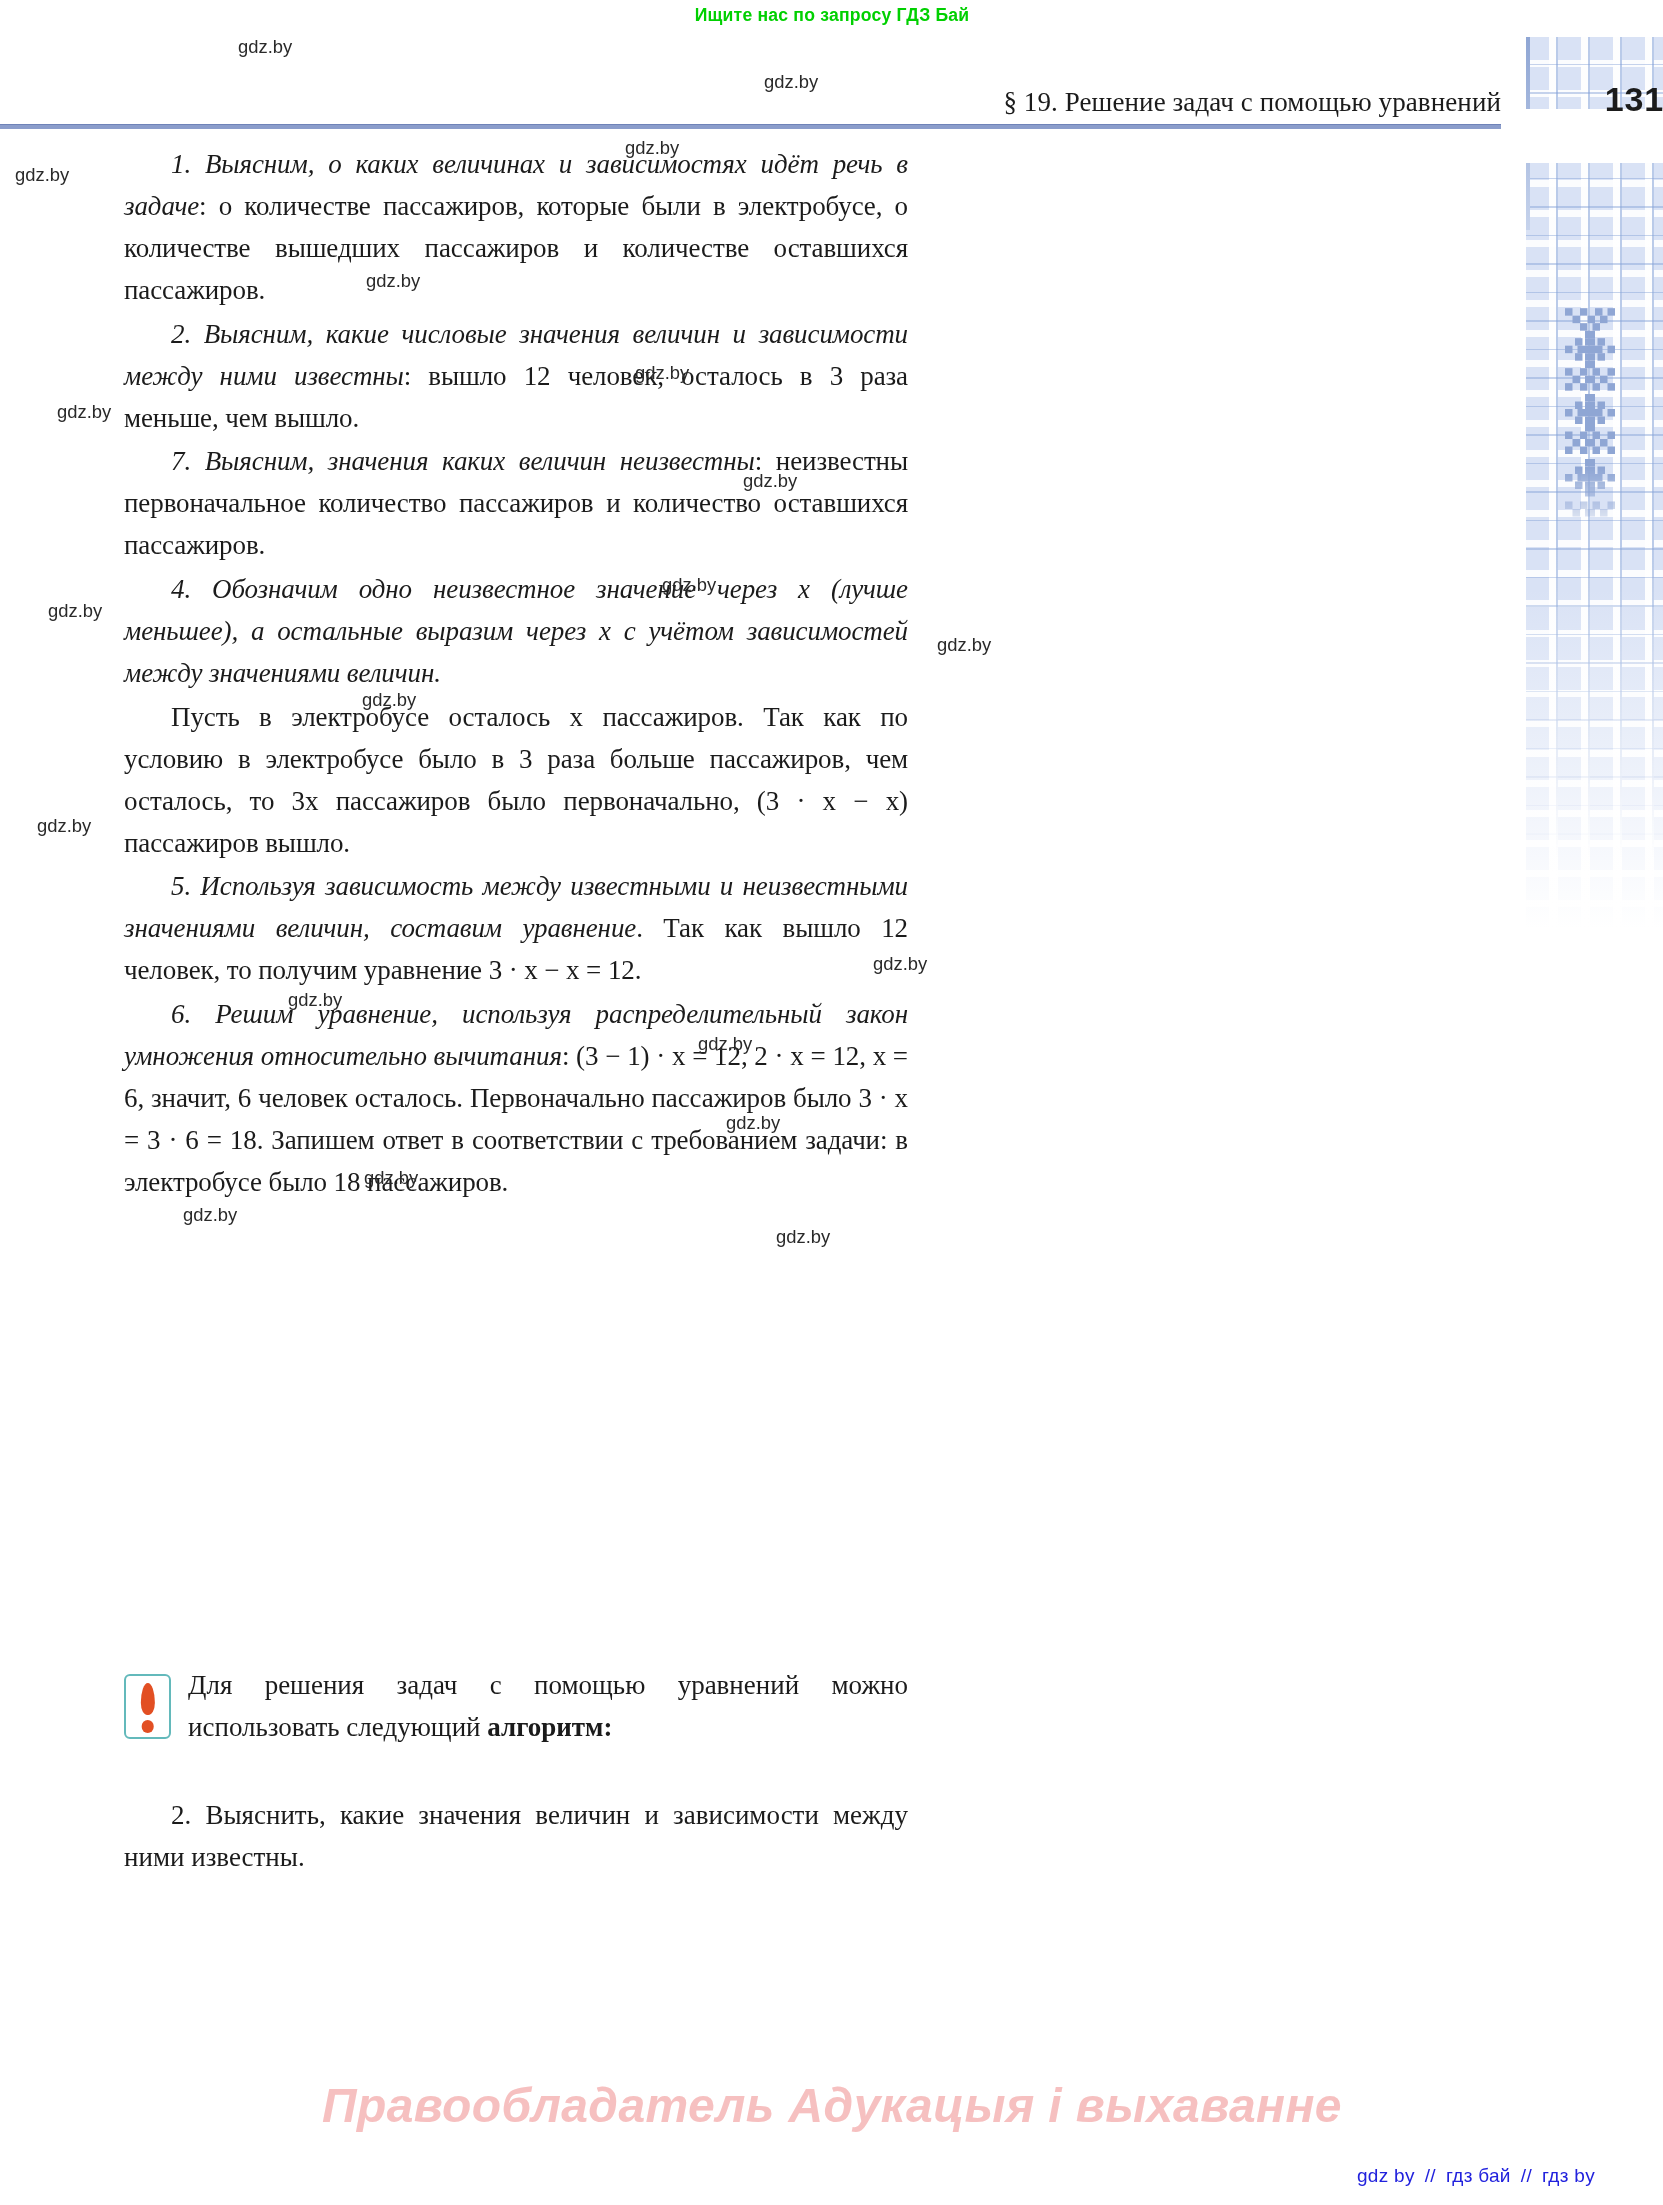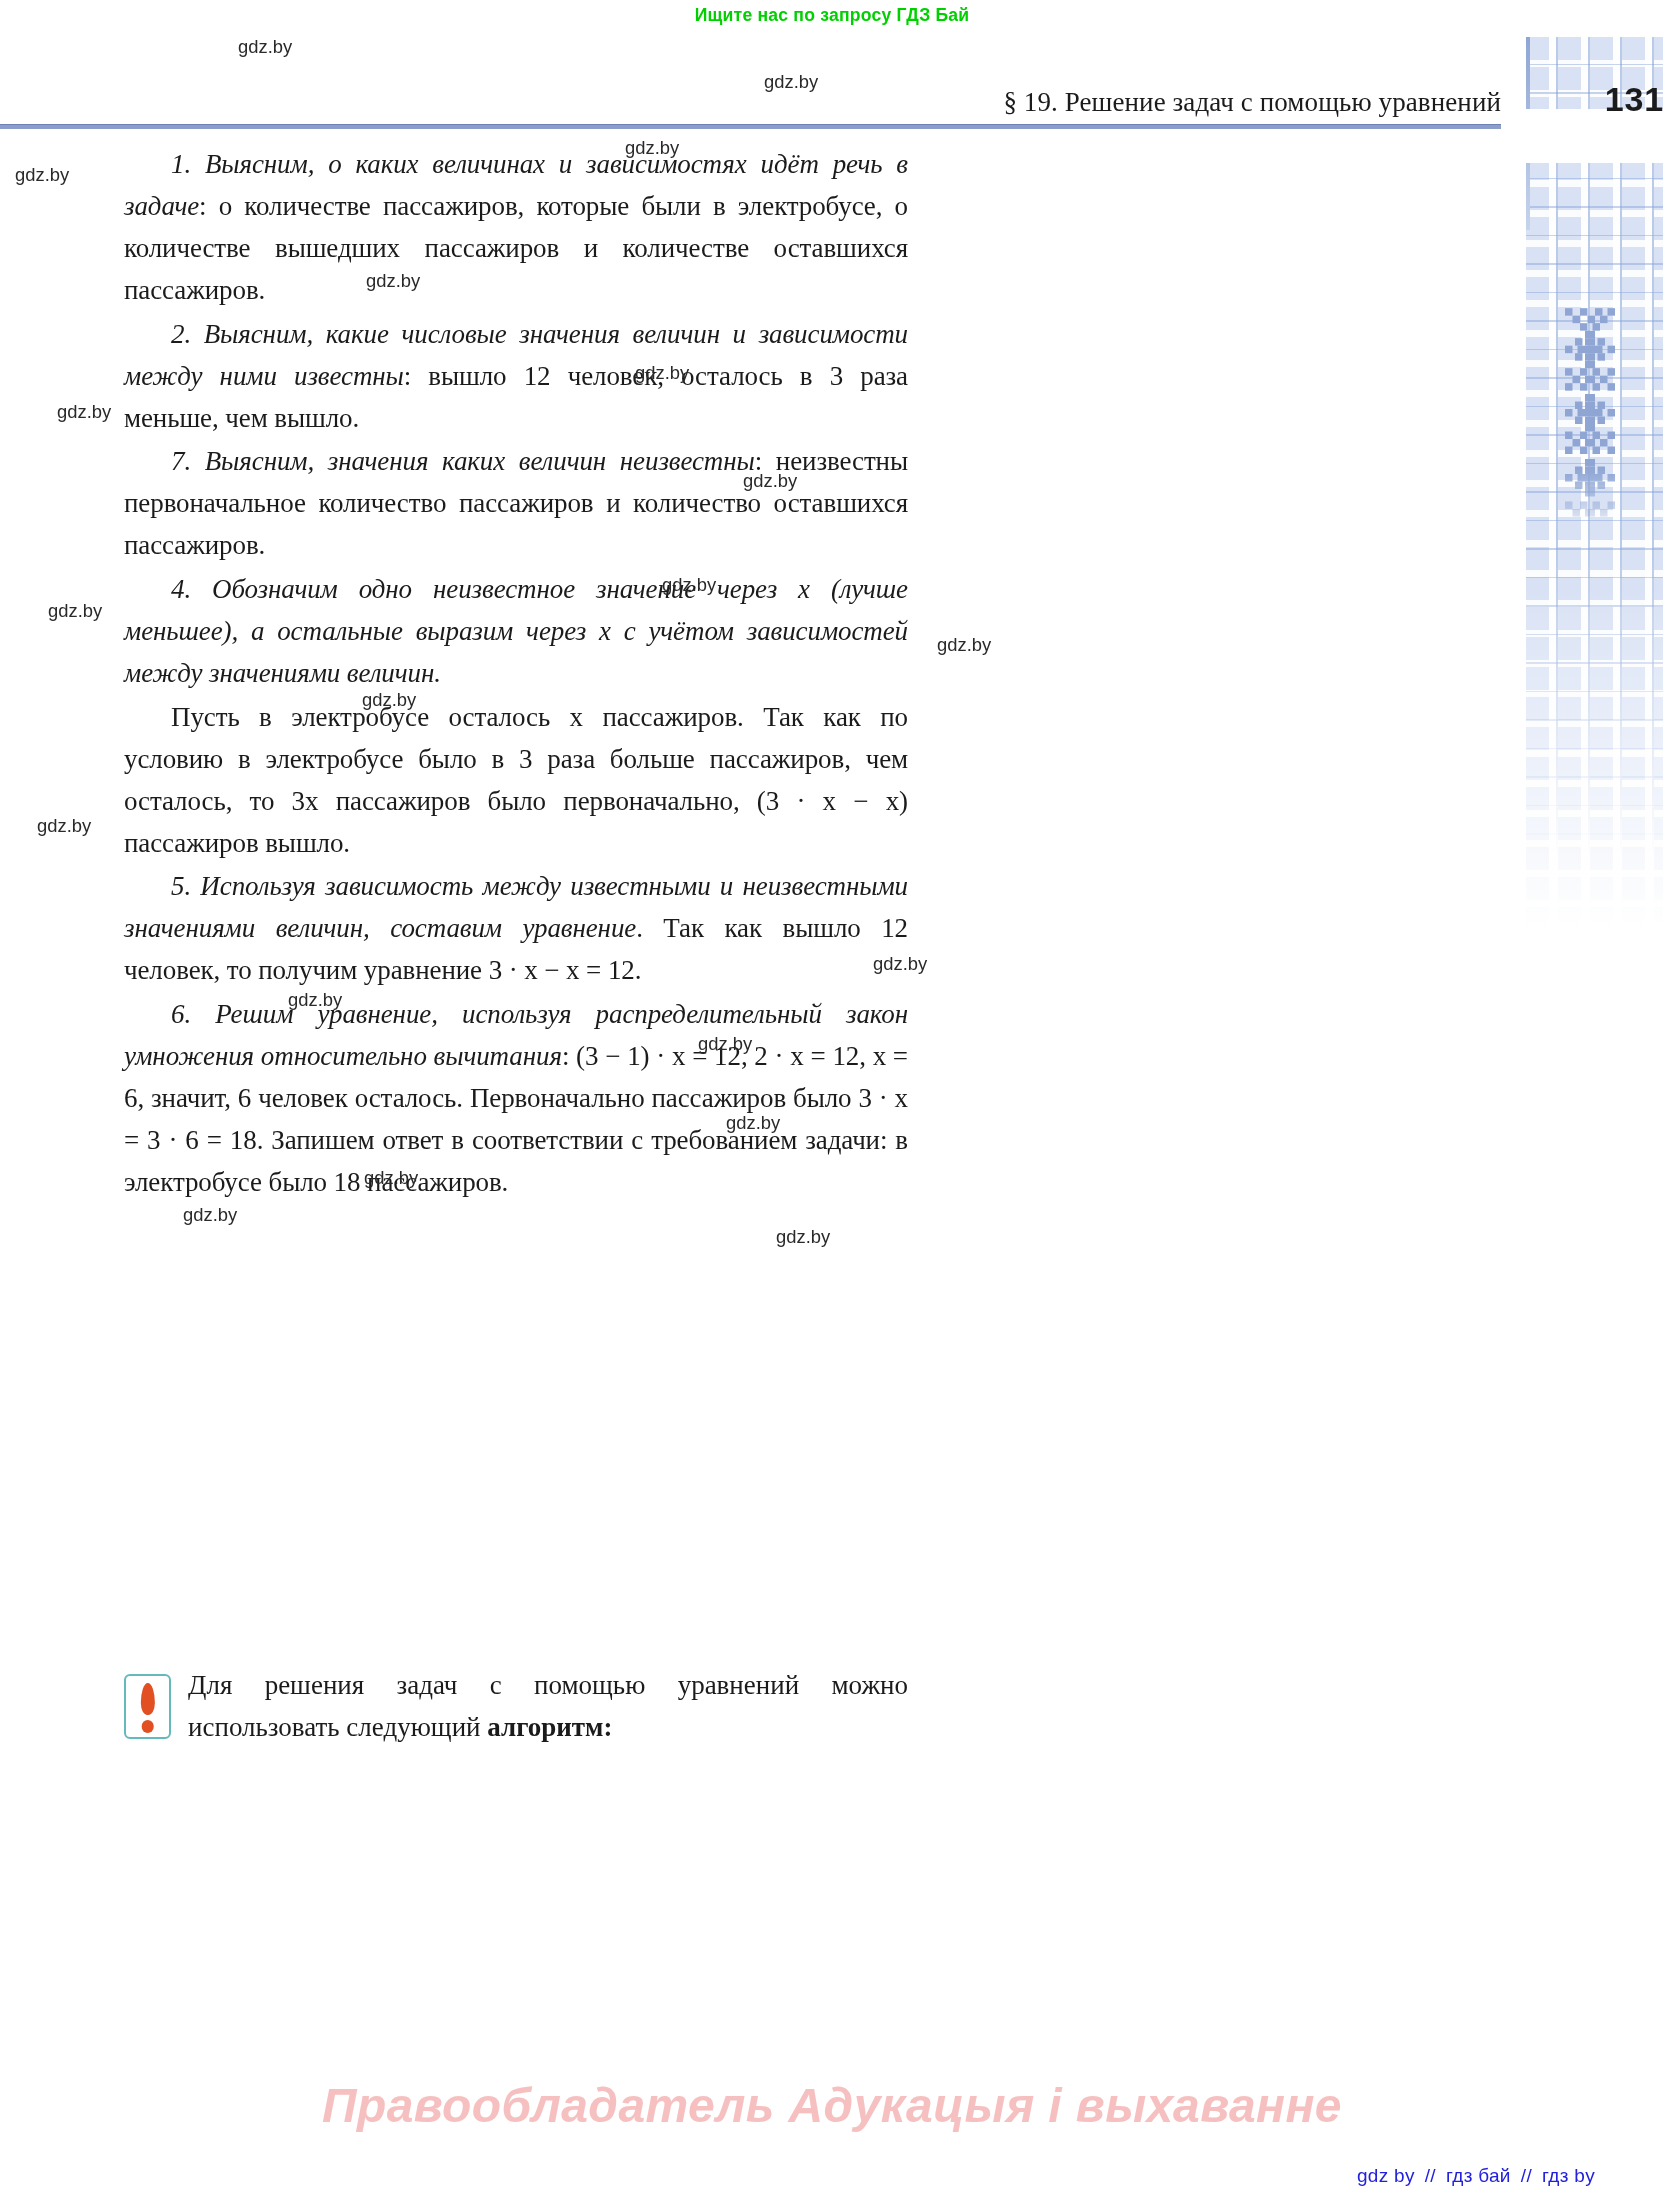--- a/index.html
+++ b/index.html
@@ -371,20 +371,21 @@
 
 <div class="callout">
   <div class="callout-icon">
     <span class="excl-top"></span>
     <span class="excl-dot"></span>
   </div>
   <div class="callout-text"><span>Для решения задач с помощью уравнений можно использовать следующий </span><b>алгоритм:</b></div>
 </div>
 
 <div class="algo">
+  <p>2. Выяснить, какие значения величин и зависимости между ними известны.</p>
 </div>
 
 <div class="footer-wm">Правообладатель Адукацыя і выхаванне</div>
 <div class="footer-links">
   <span>gdz by</span><span>//</span><span>гдз бай</span><span>//</span><span>гдз by</span>
 </div>
 
 <div id="wm-layer">
     <div class="wm" style="left: 238px; top: 36px;">gdz.by</div>
     <div class="wm" style="left: 764px; top: 71px;">gdz.by</div>

